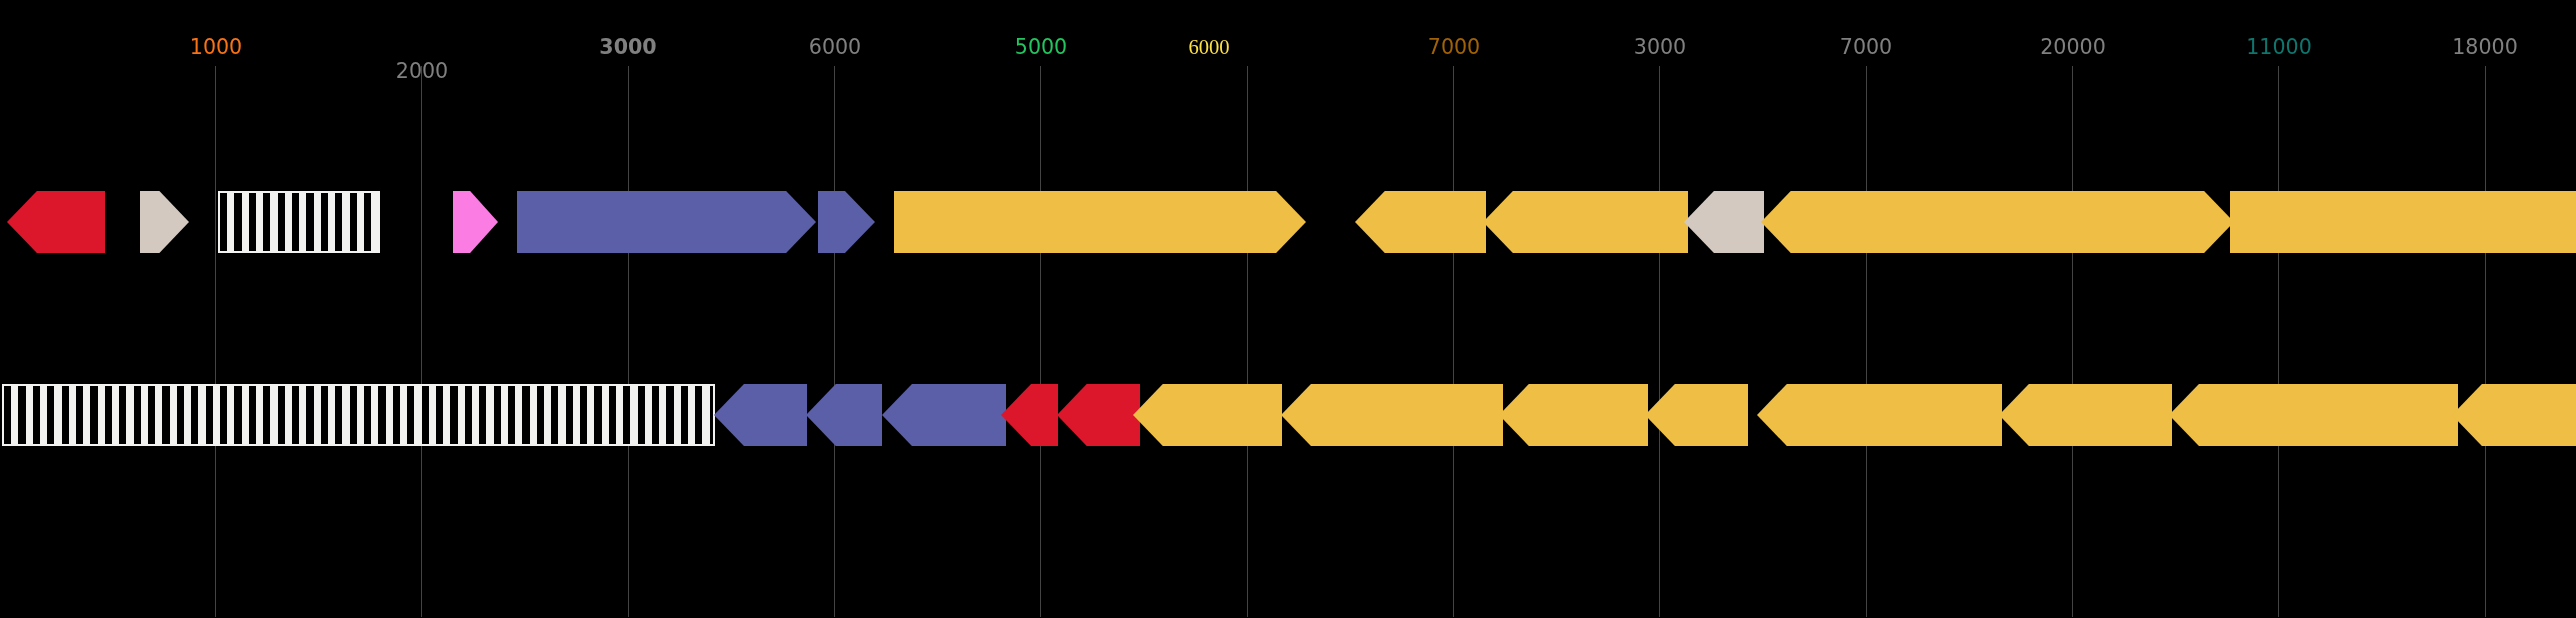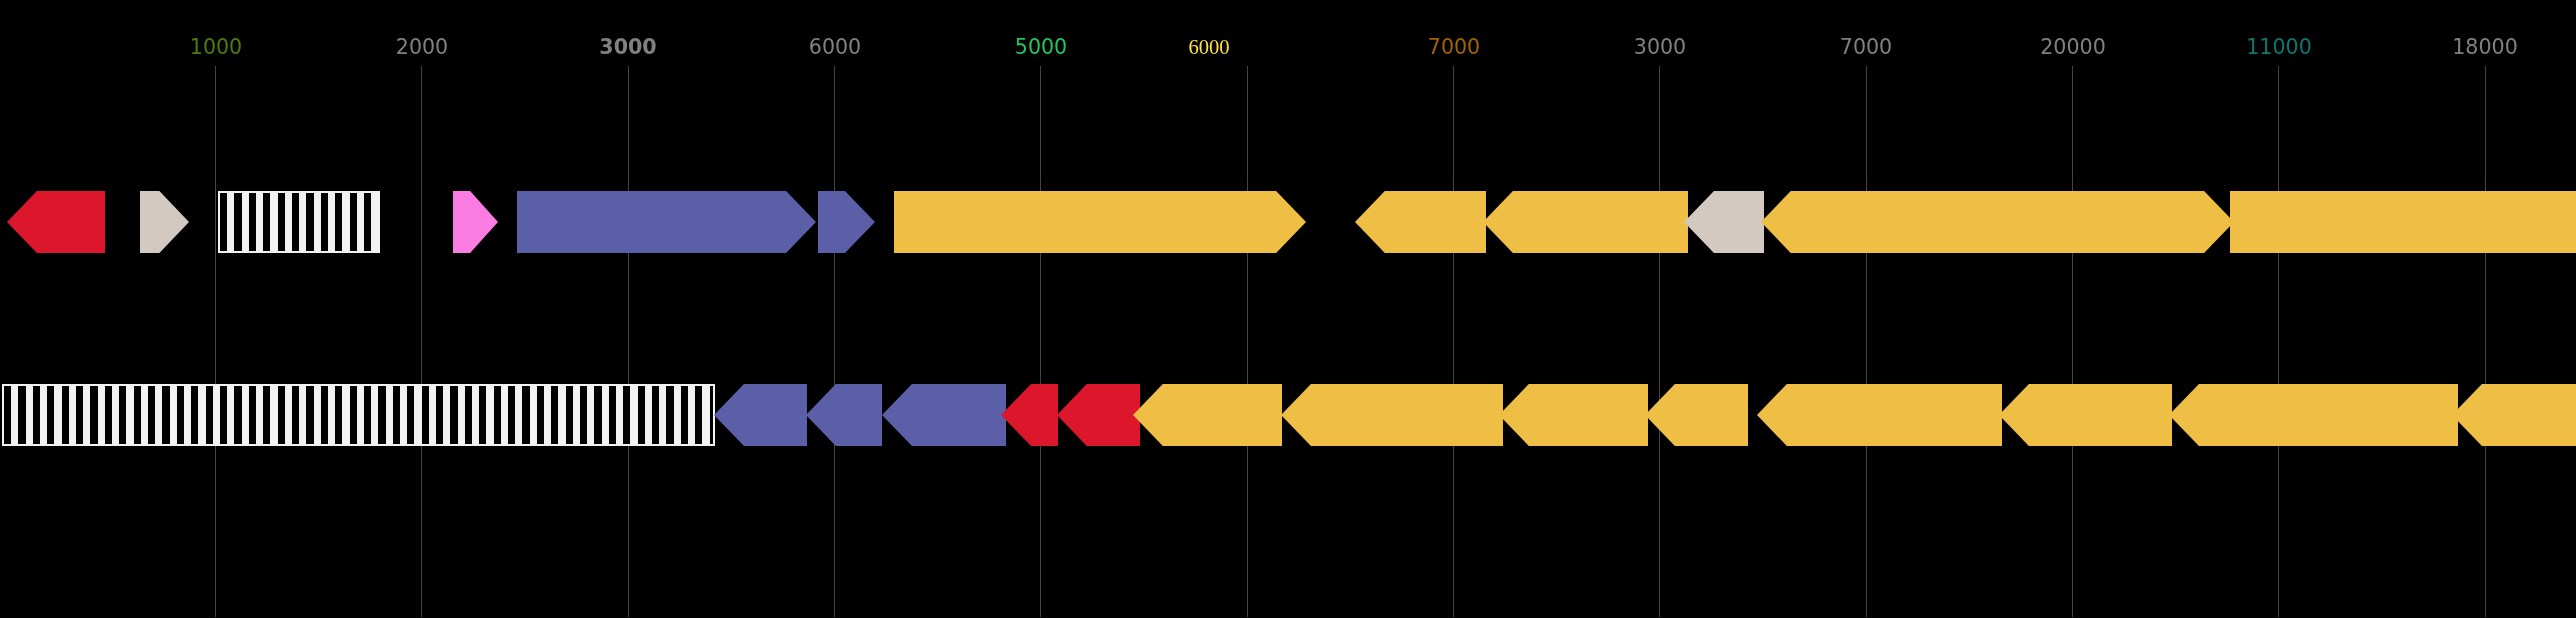--- a/index.html
+++ b/index.html
@@ -72,23 +72,23 @@
     border: 2.1px solid #f2f2f0;
   }
 </style>
 </head>
 <body>
 
 <div id="stage">
 
   <div id="axis-layer">
       <div class="gridline" style="left: 215px; background: rgb(110, 110, 110);"></div>
-      <div class="tick-label" style="left: 216px; color: #4d7c0f;">1000</div>
+      <div class="tick-label" style="left: 216px; color: #f97316;">1000</div>
       <div class="gridline" style="left: 421px; background: rgb(110, 110, 110);"></div>
-      <div class="tick-label" style="left: 422px; color: rgb(128, 128, 128);">2000</div>
+      <div class="tick-label" style="left: 422px; color: rgb(128, 128, 128); margin-top: 24px;">2000</div>
       <div class="gridline" style="left: 628px; background: rgb(110, 110, 110);"></div>
       <div class="tick-label" style="left: 628px; color: rgb(128, 128, 128); font-weight: bold;">3000</div>
       <div class="gridline" style="left: 834px; background: rgb(110, 110, 110);"></div>
       <div class="tick-label" style="left: 835px; color: rgb(128, 128, 128);">6000</div>
       <div class="gridline" style="left: 1040px; background: rgb(110, 110, 110);"></div>
       <div class="tick-label" style="left: 1041px; color: #22c55e;">5000</div>
       <div class="gridline" style="left: 1247px; background: rgb(110, 110, 110);"></div>
       <div class="tick-label" style="left: 1209px; color: #fde047; font-family: Liberation Serif, serif;">6000</div>
       <div class="gridline" style="left: 1453px; background: rgb(110, 110, 110);"></div>
       <div class="tick-label" style="left: 1454px; color: #a16207;">7000</div>

